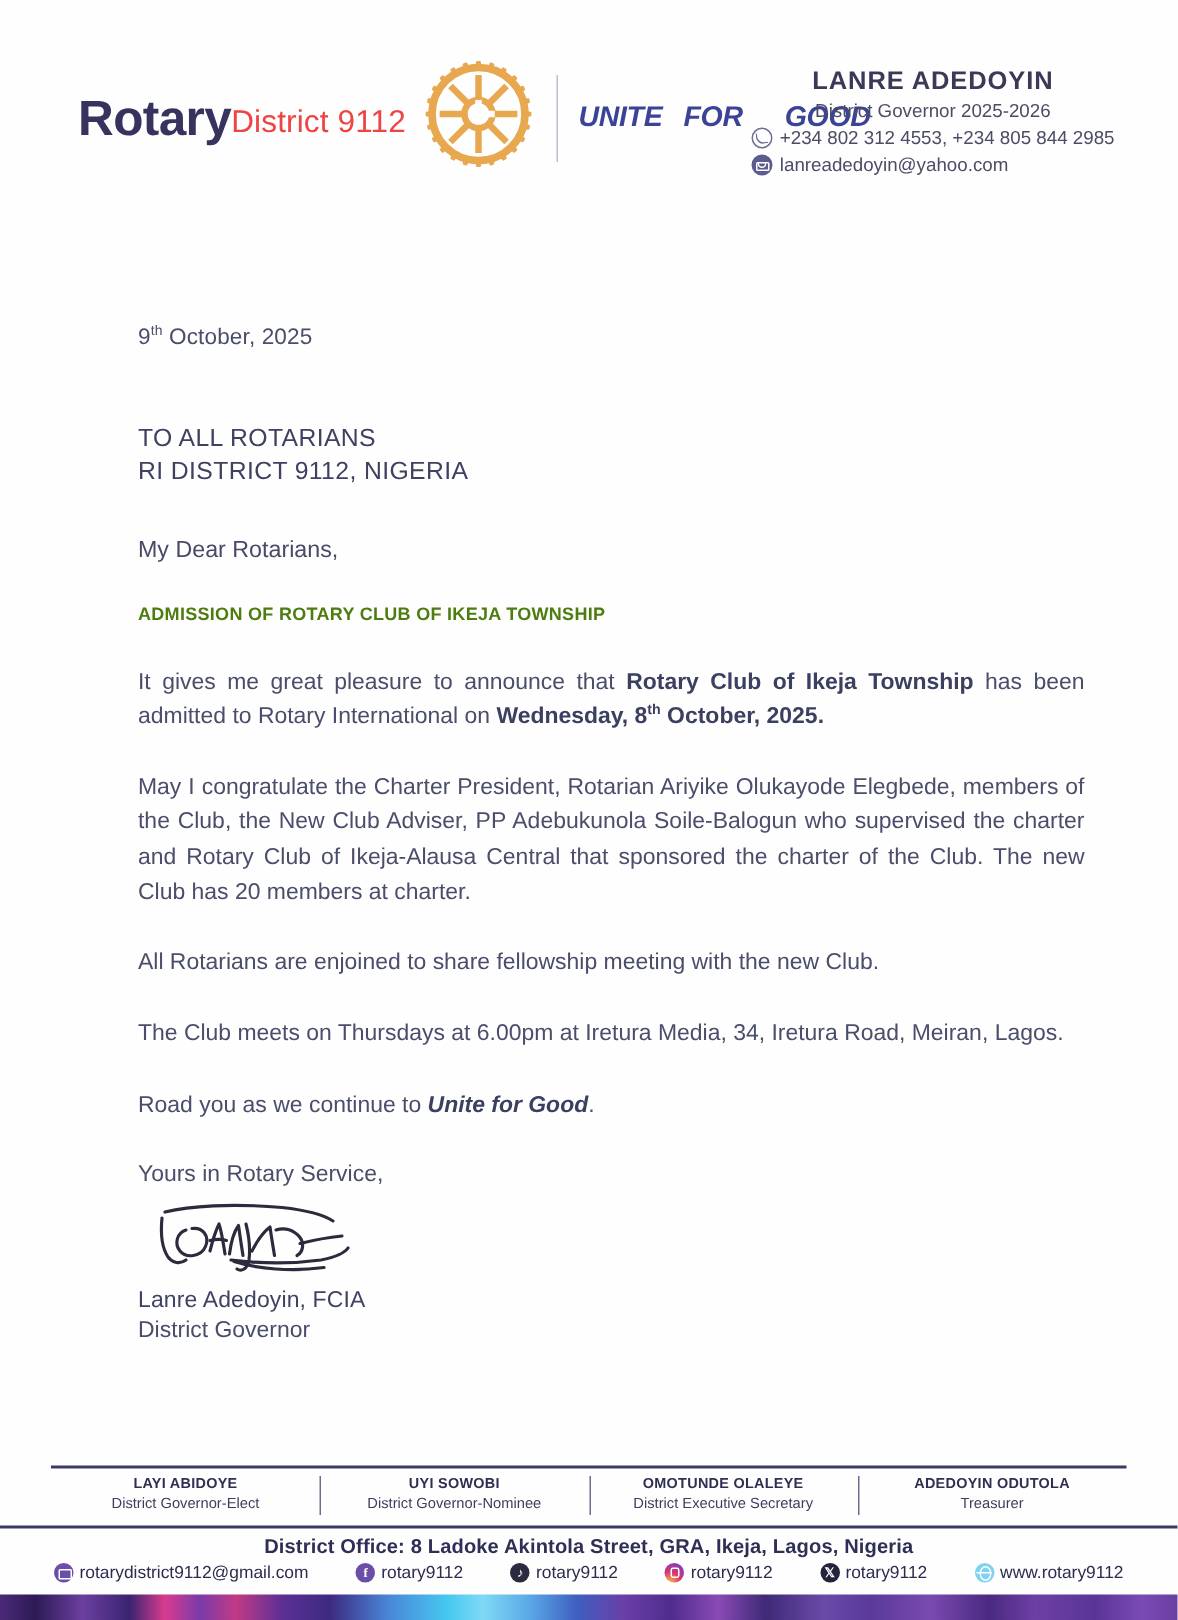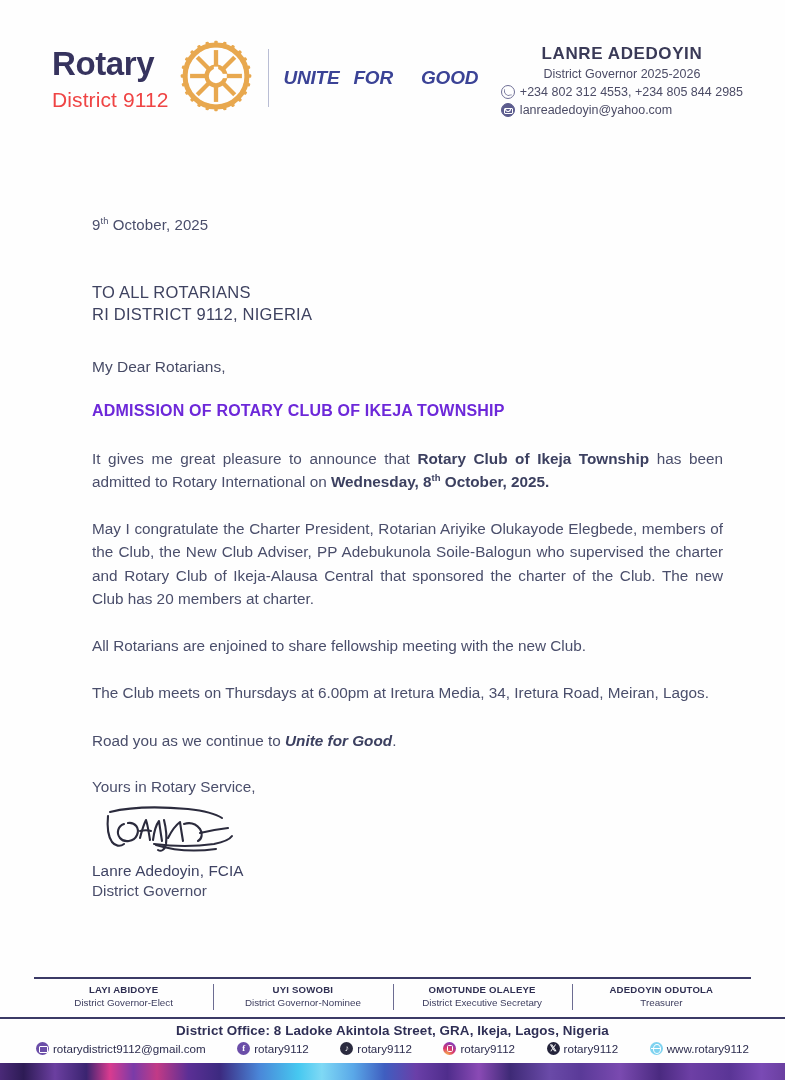--- a/index.html
+++ b/index.html
@@ -30,21 +30,21 @@
   }
   .logo-block {
     position: absolute;
     left: 52px;
     top: 10px;
     display: flex;
     align-items: center;
   }
   .logo-text {
     display: flex;
-    flex-direction: column;
+    flex-direction: row;
     align-items: flex-start;
   }
   .logo-rotary {
     font-size: 33px;
     font-weight: bold;
     color: #36335e;
     letter-spacing: -0.4px;
     line-height: 1;
   }
   .logo-district {
@@ -174,23 +174,23 @@
     color: #3e4260;
     letter-spacing: 0.25px;
   }
   .salutation {
     margin-top: 32px;
     font-size: 15.5px;
     color: #474b66;
   }
   .subject {
     margin-top: 26px;
-    font-size: 16px;
-    font-weight: bold;
-    color: #6d28d9;
+    font-size: 12px;
+    font-weight: bold;
+    color: #4d7c0f;
     letter-spacing: 0.2px;
   }
   .para {
     margin-top: 24px;
     font-size: 15.3px;
     line-height: 1.52;
     text-align: justify;
     color: #4a4e6b;
   }
   .para.first { margin-top: 27px; }

